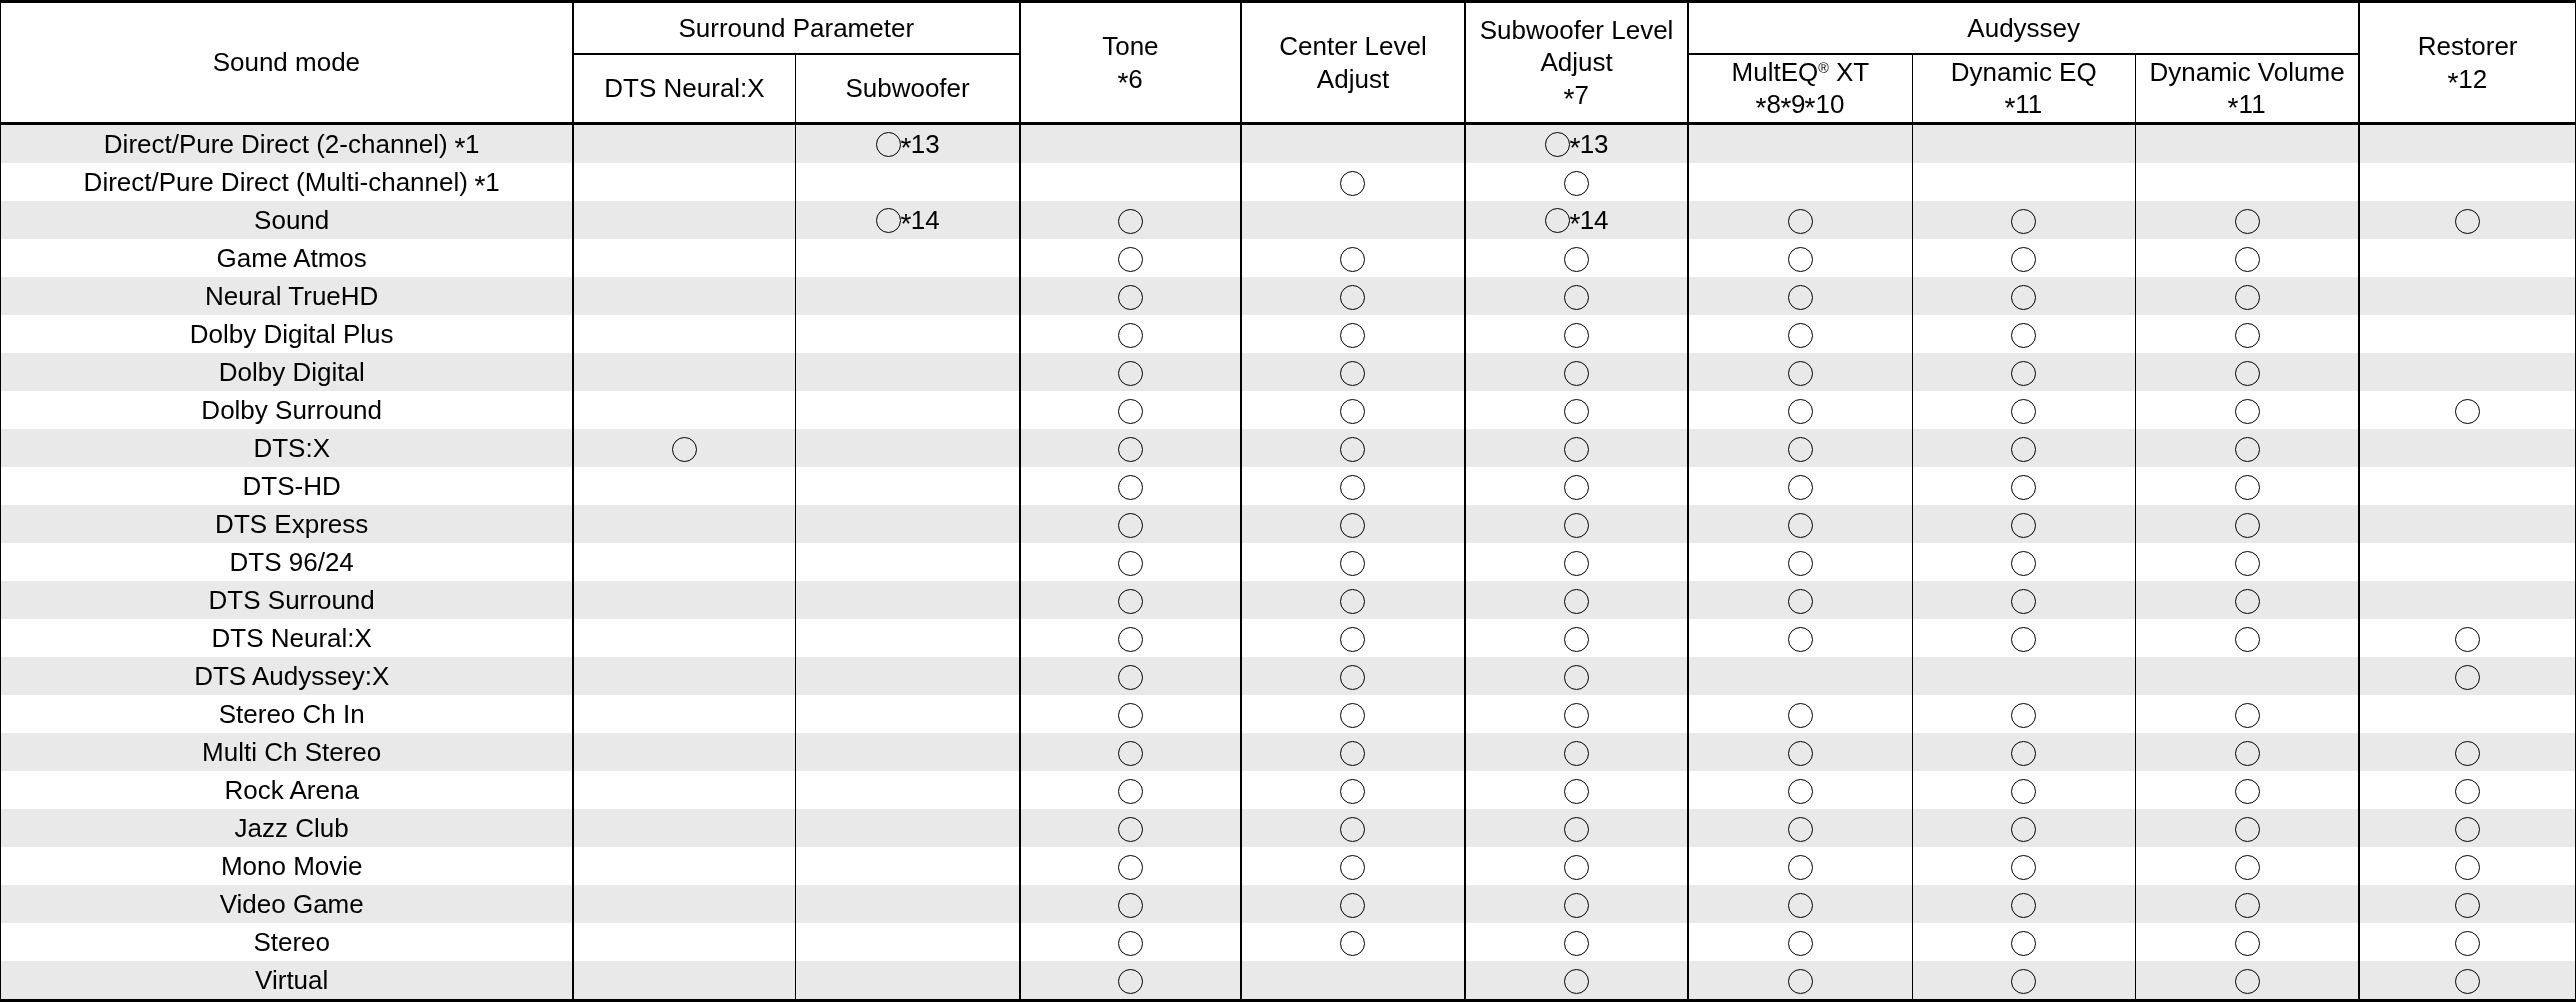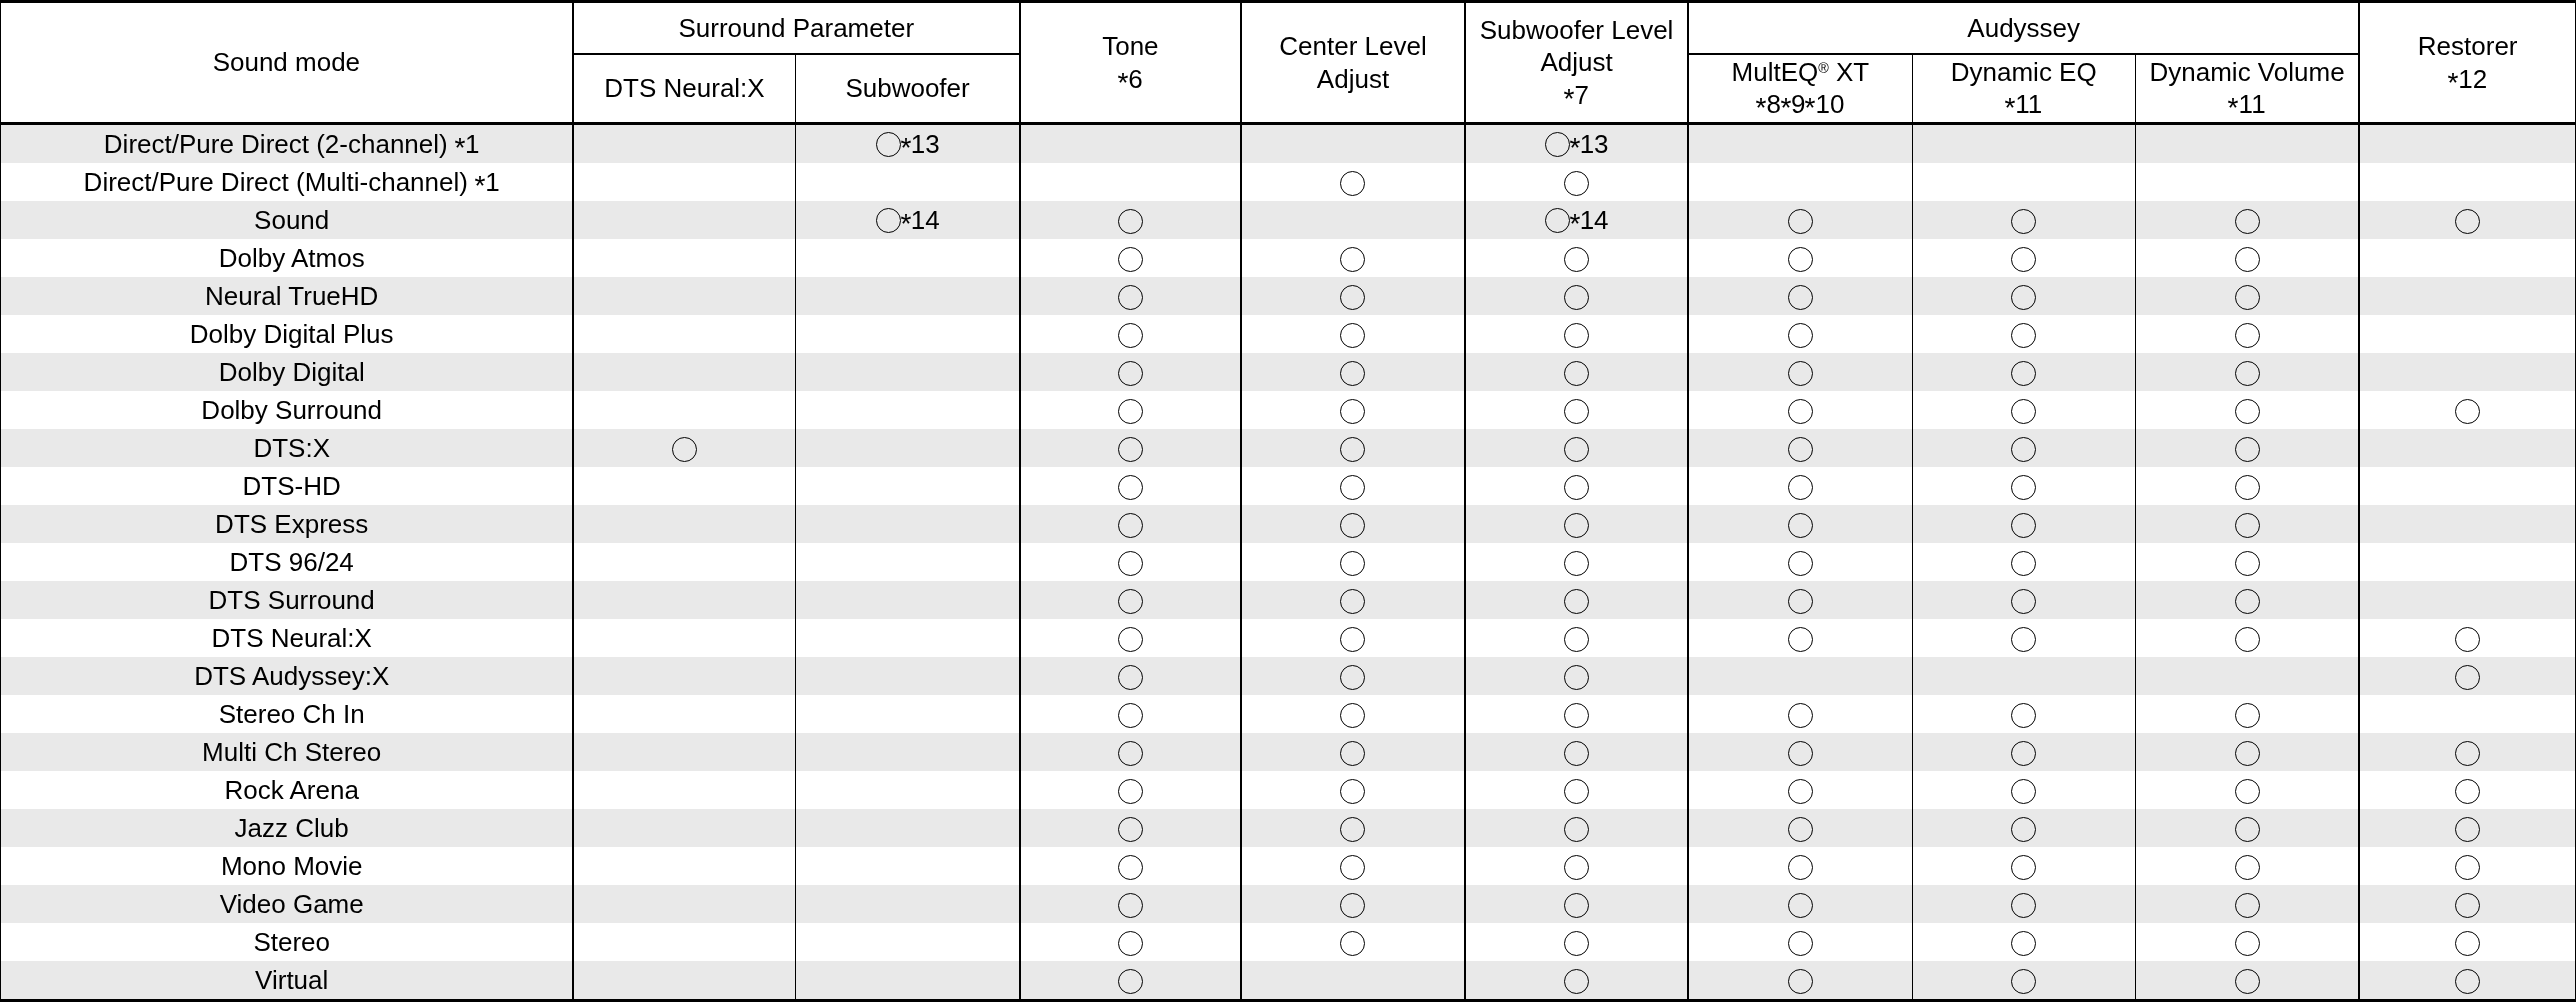--- a/index.html
+++ b/index.html
@@ -95,21 +95,21 @@
         <td class="val bl2"><span class="circ"></span><span class="fn"><span class="star">*</span>14</span></td>
         <td class="val bl3"><span class="circ"></span></td>
         <td class="val bl3"></td>
         <td class="val bl3"><span class="circ"></span><span class="fn"><span class="star">*</span>14</span></td>
         <td class="val bl3"><span class="circ"></span></td>
         <td class="val bl2"><span class="circ"></span></td>
         <td class="val bl2"><span class="circ"></span></td>
         <td class="val bl3"><span class="circ"></span></td>
       </tr>
       <tr>
-        <td class="label">Dolby Atmos</td>
+        <td class="label">Game Atmos</td>
         <td class="val bl3"></td>
         <td class="val bl2"></td>
         <td class="val bl3"><span class="circ"></span></td>
         <td class="val bl3"><span class="circ"></span></td>
         <td class="val bl3"><span class="circ"></span></td>
         <td class="val bl3"><span class="circ"></span></td>
         <td class="val bl2"><span class="circ"></span></td>
         <td class="val bl2"><span class="circ"></span></td>
         <td class="val bl3"></td>
       </tr>

